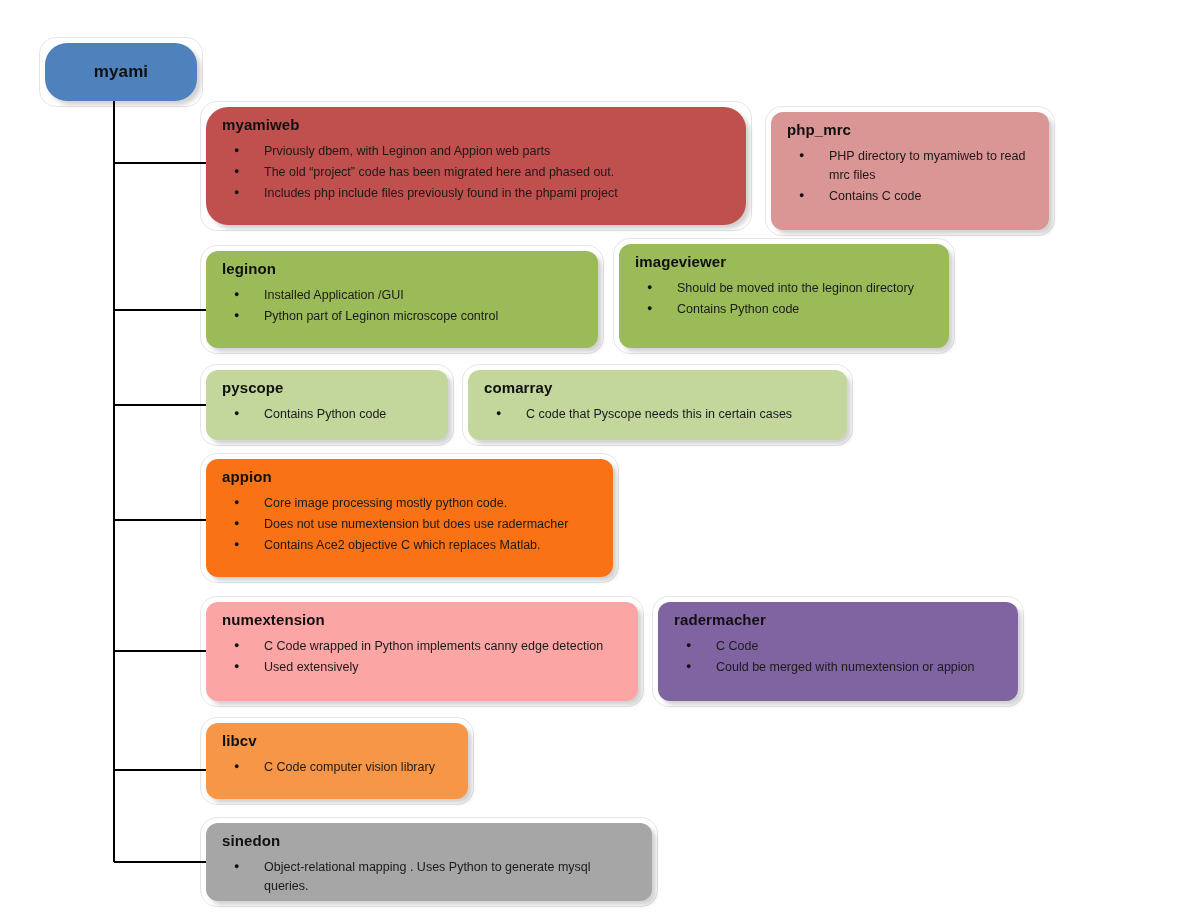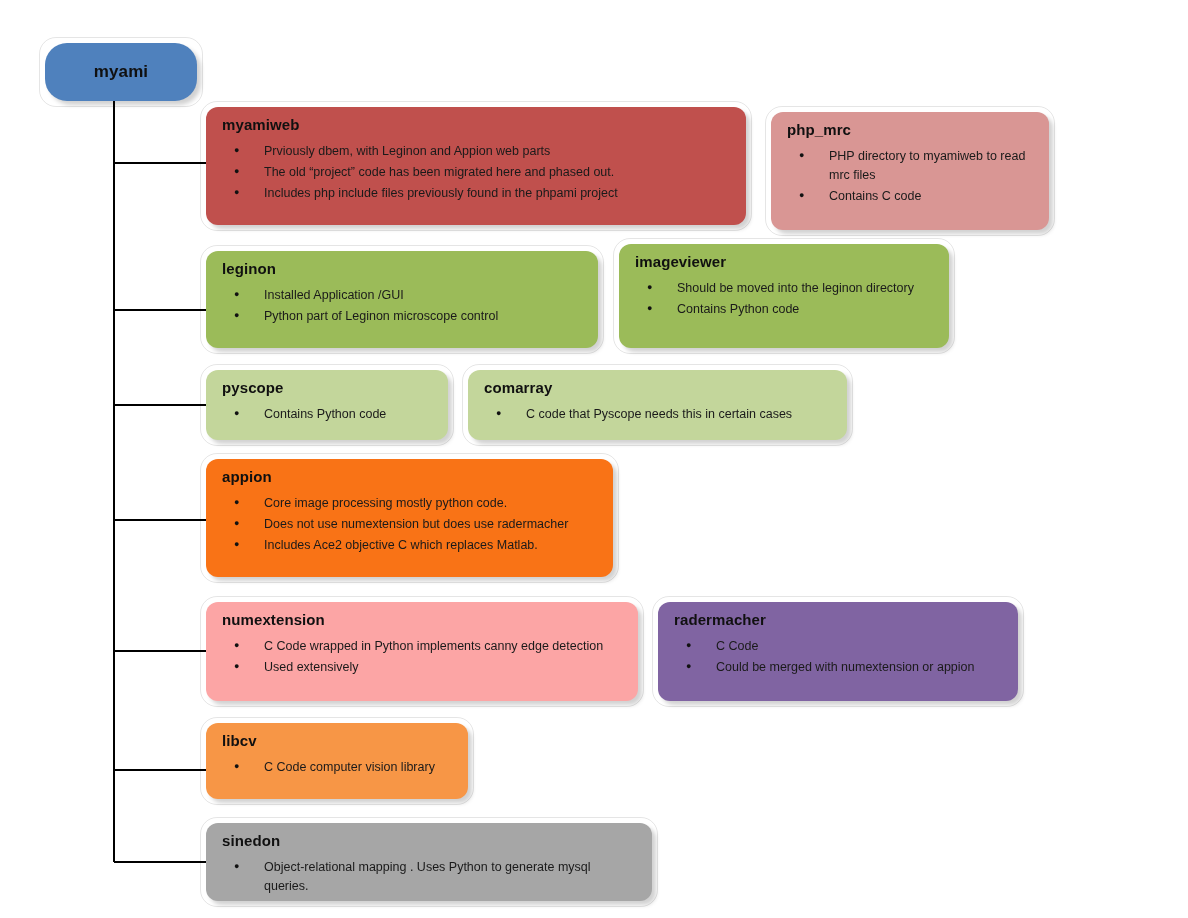--- a/index.html
+++ b/index.html
@@ -82,21 +82,21 @@
       <line x1="114" y1="520" x2="206" y2="520" stroke="#000000" stroke-width="2"></line>
       <line x1="114" y1="651" x2="206" y2="651" stroke="#000000" stroke-width="2"></line>
       <line x1="114" y1="770" x2="206" y2="770" stroke="#000000" stroke-width="2"></line>
       <line x1="114" y1="862" x2="206" y2="862" stroke="#000000" stroke-width="2"></line>
     </svg>
 
   <div id="nodes-layer">
       <div class="node root" style="left: 45px; top: 43px; width: 152px; height: 58px; background: rgb(79, 129, 189);">
         <div class="title">myami</div>
       </div>
-      <div class="node" style="left: 206px; top: 107px; width: 540px; height: 118px; background: rgb(192, 80, 77);">
+      <div class="node" style="left: 206px; top: 107px; width: 540px; height: 118px; background: rgb(192, 80, 77); border-radius: 22px;">
         <div class="title">myamiweb</div>
         <ul>
           <li>Prviously dbem, with Leginon and Appion web parts</li>
           <li>The old “project” code has been migrated here and phased out.</li>
           <li>Includes php include files previously found in the phpami project</li>
         </ul>
       </div>
       <div class="node" style="left: 771px; top: 112px; width: 278px; height: 118px; background: rgb(217, 150, 148);">
         <div class="title">php_mrc</div>
         <ul>
@@ -128,21 +128,21 @@
         <div class="title">comarray</div>
         <ul>
           <li>C code that Pyscope needs this in certain cases</li>
         </ul>
       </div>
       <div class="node" style="left: 206px; top: 459px; width: 407px; height: 118px; background: #f97316;">
         <div class="title">appion</div>
         <ul>
           <li>Core image processing mostly python code.</li>
           <li>Does not use numextension but does use radermacher</li>
-          <li>Includes Ace2 objective C which replaces Matlab.</li>
+          <li>Contains Ace2 objective C which replaces Matlab.</li>
         </ul>
       </div>
       <div class="node" style="left: 206px; top: 602px; width: 432px; height: 99px; background: #fca5a5;">
         <div class="title">numextension</div>
         <ul>
           <li>C Code wrapped in Python implements canny edge detection</li>
           <li>Used extensively</li>
         </ul>
       </div>
       <div class="node" style="left: 658px; top: 602px; width: 360px; height: 99px; background: rgb(128, 100, 162);">

